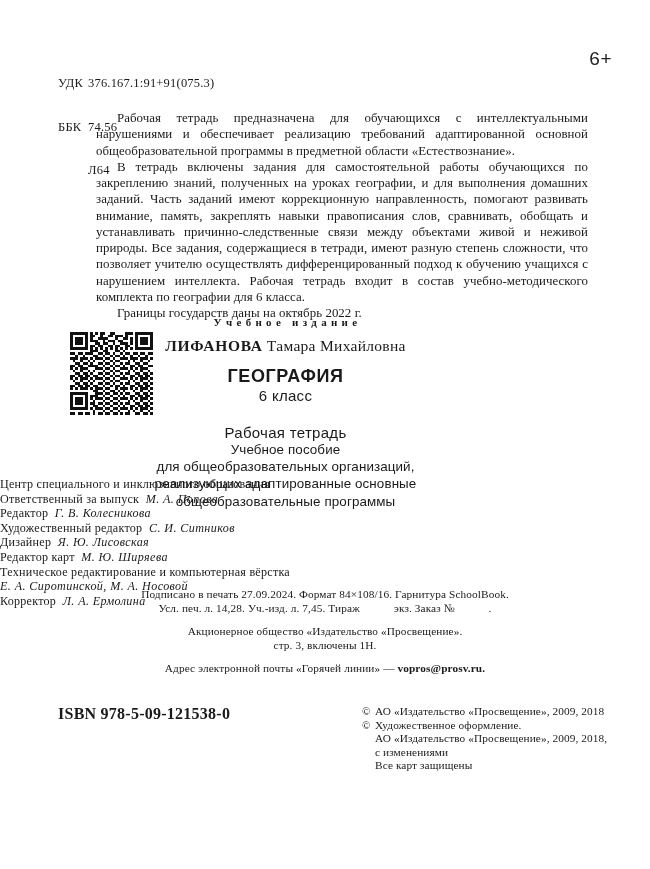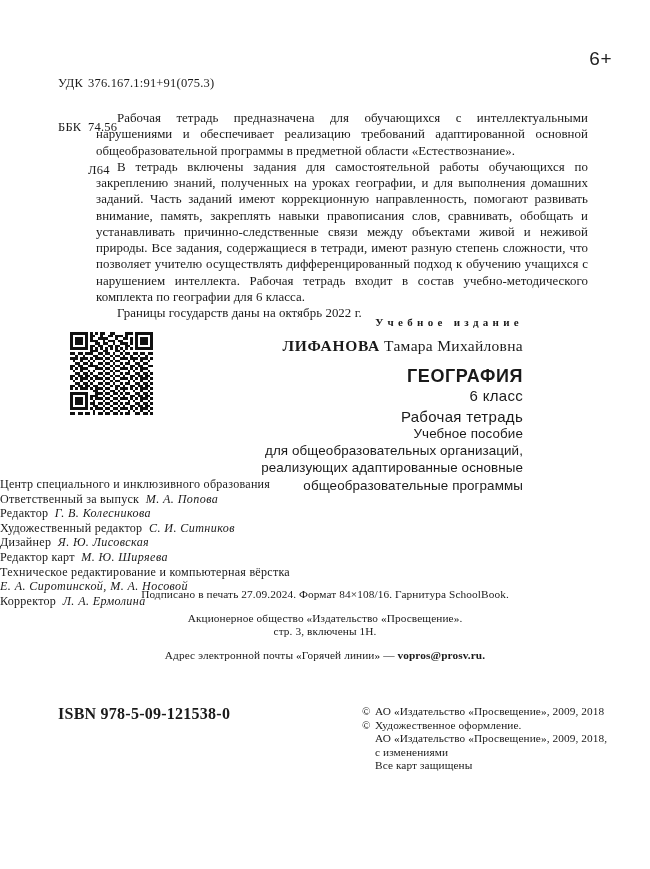--- a/index.html
+++ b/index.html
@@ -78,21 +78,22 @@
     height: 83px;
   }
   .qr-wrap svg { display: block; }
 
   
   .imprint {
     position: absolute;
     left: 0;
     top: 316px;
     width: 523px;
-    text-align: right;
+    text-align: center;
+    padding-left: 24px;
   }
   .edition-type {
     font-family: "Liberation Serif", "DejaVu Serif", serif;
     font-size: 11px;
     font-weight: 700;
     letter-spacing: 4.3px;
     margin-left: 4px;
     color: #1a1a1a;
   }
   .author-line {
@@ -115,21 +116,21 @@
     letter-spacing: 0.6px;
   }
   .book-grade {
     margin-top: 0;
     font-family: "Liberation Sans", "DejaVu Sans", sans-serif;
     font-size: 15px;
     font-weight: 400;
     letter-spacing: 0.3px;
   }
   .book-kind {
-    margin-top: 4px;
+    margin-top: 20px;
     font-family: "Liberation Sans", "DejaVu Sans", sans-serif;
     font-size: 15px;
     font-weight: 400;
     letter-spacing: 0.3px;
   }
 
   .subtitle-block {
     font-family: "Liberation Sans", "DejaVu Sans", sans-serif;
     font-size: 13.4px;
     font-weight: 400;
@@ -587,20 +588,21 @@
       <div class="crow"><span>Художественный редактор</span>&nbsp;&nbsp;<em>С. И. Ситников</em></div>
       <div class="crow"><span>Дизайнер</span>&nbsp;&nbsp;<em>Я. Ю. Лисовская</em></div>
       <div class="crow"><span>Редактор карт</span>&nbsp;&nbsp;<em>М. Ю. Ширяева</em></div>
       <div class="crow"><span>Техническое редактирование и компьютерная вёрстка</span></div>
       <div class="crow"><em>Е. А. Сиротинской, М. А. Носовой</em></div>
       <div class="crow"><span>Корректор</span>&nbsp;&nbsp;<em>Л. А. Ермолина</em></div>
     </div>
 
   <div class="production">
     <div class="prow">Подписано в печать 27.09.2024. Формат 84×108/16. Гарнитура SchoolBook.</div>
+    <div class="prow"><span>Усл. печ. л. 14,28. Уч.-изд. л. 7,45. Тираж</span><span class="wide-gap"></span><span>экз. Заказ №</span><span class="tail-gap"></span><span>.</span></div>
     <div class="prow gap-before">Акционерное общество «Издательство «Просвещение».</div>
     <div class="prow">стр. 3, включены 1Н.</div>
     <div class="prow gap-before"><span>Адрес электронной почты «Горячей линии» —</span> <b>vopros@prosv.ru.</b></div>
   </div>
 
   <div class="isbn">ISBN 978-5-09-121538-0</div>
 
   <div class="copyright">
     <span class="crow"><span class="sym">©</span><span>АО «Издательство «Просвещение», 2009, 2018</span></span>
     <span class="crow"><span class="sym">©</span><span>Художественное оформление.</span></span>

